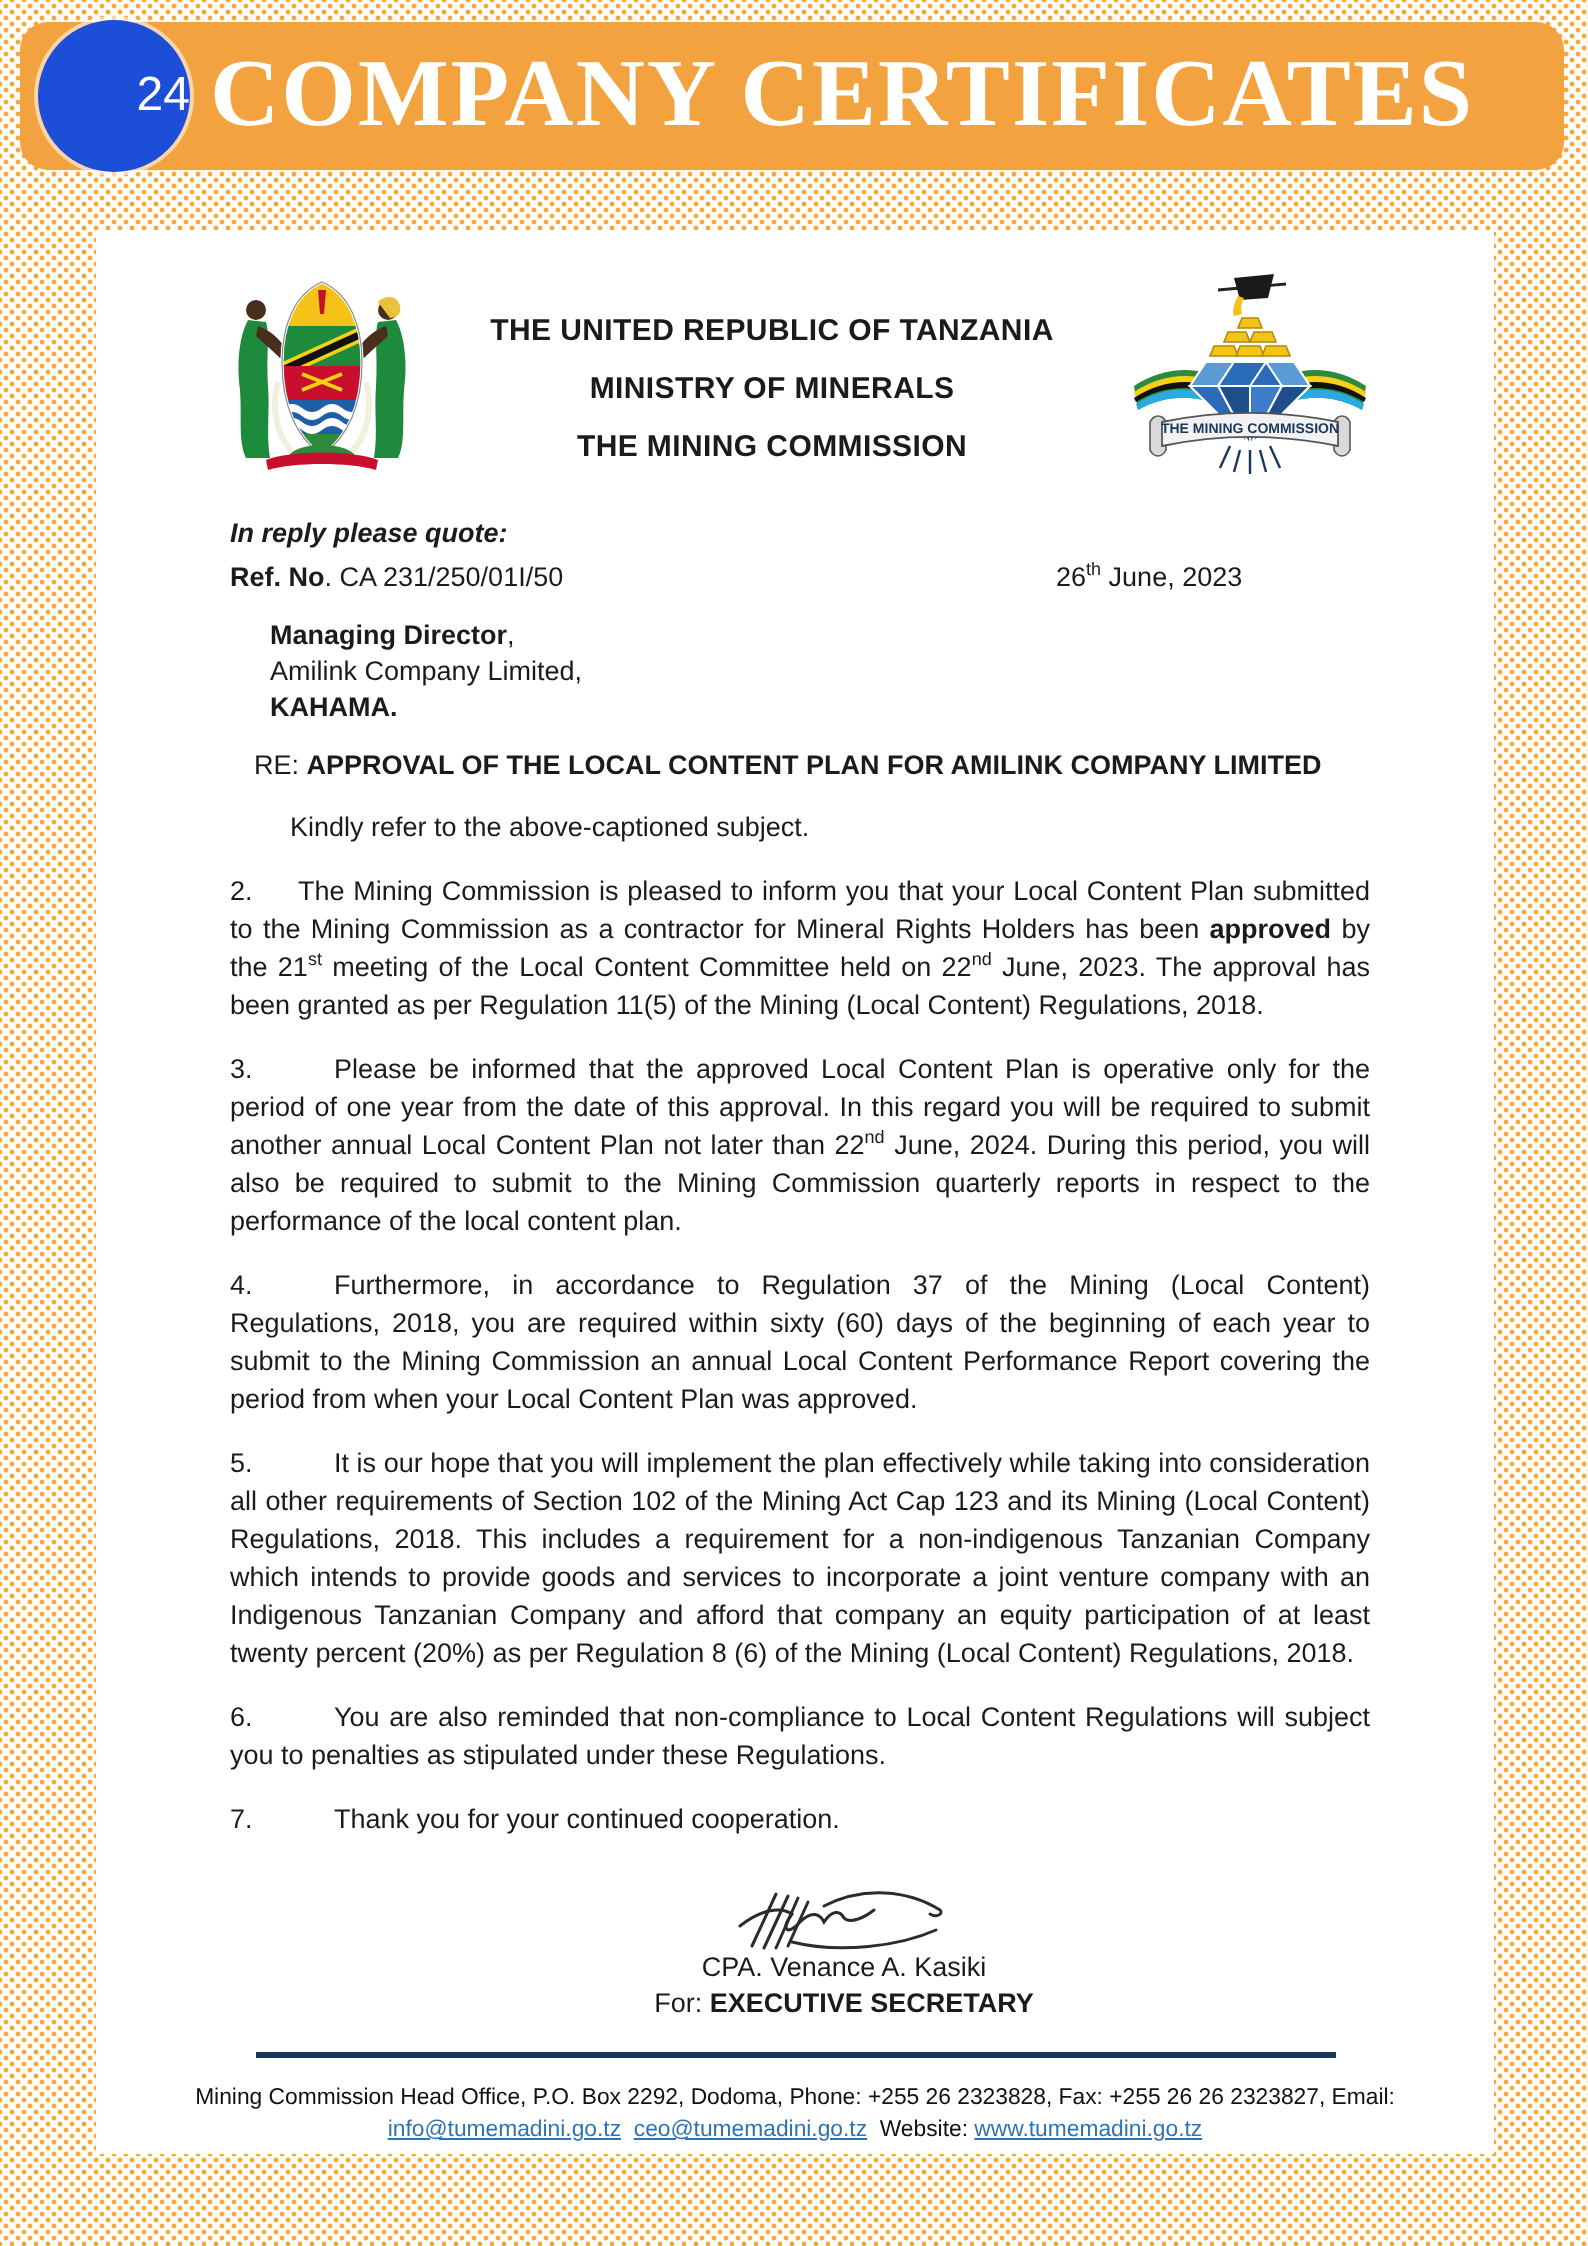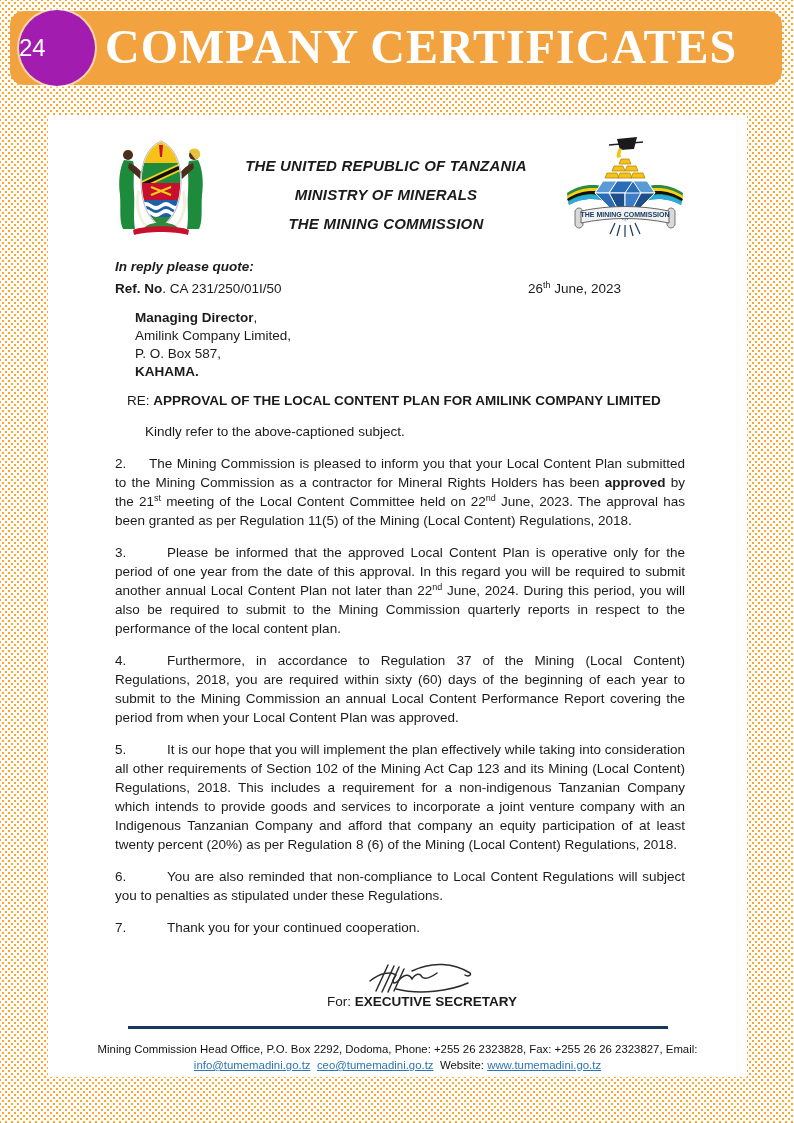--- a/index.html
+++ b/index.html
@@ -19,41 +19,41 @@
   .b { font-weight:bold; }
   sup { font-size:9px; line-height:0; vertical-align:super; }
 
   
   .banner {
     position:absolute; left:10px; top:11px; width:772px; height:74px;
     background:#F2A340; border-radius:14px;
   }
   .num-circle {
     position:absolute; left:9px; top:-1px; width:76px; height:76px;
-    background:#a21caf; border-radius:50%;
-    display:flex; align-items:center; justify-content:flex-start;
+    background:#1d4ed8; border-radius:50%;
+    display:flex; align-items:center; justify-content:flex-end;
     box-shadow:0 0 0 2px rgba(255,255,255,.55);
   }
   .num-circle span { color:#fff; font-size:24px; font-weight:400; }
   .banner-title {
     position:absolute; left:95px; top:50%; transform:translateY(-52%);
     font-family:"Liberation Serif", serif; font-weight:bold;
     font-size:48px; letter-spacing:1px; color:#fff; white-space:nowrap;
   }
 
   
   .page {
     position:absolute; left:48px; top:115px; width:699px; height:962px;
     background:#ffffff;
   }
   .content { padding:20px 62px 0 67px; }
 
   .letterhead { display:flex; align-items:flex-start; }
   .coat { width:92px; height:102px; flex:0 0 92px; }
-  .ministry { flex:1; text-align:center; padding-top:16px;font-style:italic; }
+  .ministry { flex:1; text-align:center; padding-top:16px; }
   .ministry div { font-weight:bold; font-size:15px; line-height:29px; letter-spacing:.2px; }
   .mc-logo { width:120px; height:104px; flex:0 0 120px; }
 
   .inreply { margin-top:20px; font-style:italic; font-size:13.5px;font-weight:bold; }
   .refrow { position:relative; margin-top:7px; font-size:13.5px; height:19px; }
   .refdate { position:absolute; left:413px; top:0; white-space:nowrap; }
 
   .recipient { margin-top:9px; font-size:13.5px; }
   .rline { line-height:18px;padding-left:20px; }
 
@@ -193,21 +193,20 @@
     <div class="inreply">In reply please quote:</div>
 
     <div class="refrow">
       <span><b>Ref. No</b><span>. CA 231/250/01I/50</span></span>
       <span class="refdate"><span>26</span><sup>th</sup><span> June, 2023</span></span>
     </div>
 
     <div class="recipient" id="recipient">
         <div class="rline"><span class="b">Managing Director</span><span>,</span></div>
         <div class="rline"><span>Amilink Company Limited,</span></div>
-        <div class="rline"><span>P. O. Box 587,</span></div>
         <div class="rline"><span class="b">KAHAMA.</span></div>
       </div>
 
     <div class="subject"><span>RE: </span><span class="b">APPROVAL OF THE LOCAL CONTENT PLAN FOR AMILINK COMPANY LIMITED</span></div>
 
     <div id="paragraphs">
         <p class="para ind"><span>Kindly refer to the above-captioned subject.</span></p>
         <p class="para j"><span class="pnum" style="width: 34px;">2.</span><span>The Mining Commission is pleased to inform you that your Local Content Plan submitted to the Mining Commission as a contractor for Mineral Rights Holders has been </span><span class="b">approved</span><span> by the 21</span><sup>st</sup><span> meeting of the Local Content Committee held on 22</span><sup>nd</sup><span> June, 2023. The approval has been granted as per Regulation 11(5) of the Mining (Local Content) Regulations, 2018.</span></p>
         <p class="para j"><span class="pnum" style="width: 52px;">3.</span><span>Please be informed that the approved Local Content Plan is operative only for the period of one year from the date of this approval. In this regard you will be required to submit another annual Local Content Plan not later than 22</span><sup>nd</sup><span> June, 2024. During this period, you will also be required to submit to the Mining Commission quarterly reports in respect to the performance of the local content plan.</span></p>
         <p class="para j"><span class="pnum" style="width: 52px;">4.</span><span>Furthermore, in accordance to Regulation 37 of the Mining (Local Content) Regulations, 2018, you are required within sixty (60) days of the beginning of each year to submit to the Mining Commission an annual Local Content Performance Report covering the period from when your Local Content Plan was approved.</span></p>
@@ -221,20 +220,21 @@
         <g stroke="#2b2b2b" stroke-width="1.5" fill="none" stroke-linecap="round">
           <path d="M14,36 L26,10"></path>
             <path d="M20,37 L32,11"></path>
             <path d="M26,37 L37,12"></path>
             <path d="M32,36 L42,14"></path>
           <path d="M8,26 C18,18 28,16 34,20 C28,28 32,31 38,24 C44,18 48,20 50,24 C54,18 58,18 60,22 C63,25 70,22 75,18"></path>
           <path d="M50,16 C70,6 92,8 108,18 C110,20 106,22 103,20"></path>
           <path d="M34,34 C58,40 88,36 106,28"></path>
         </g>
       </svg>
+      <div class="sig-name">CPA. Venance A. Kasiki</div>
       <div class="sig-for"><span>For: </span><b>EXECUTIVE SECRETARY</b></div>
     </div>
 
   </div>
 
   <div class="footer">
     <div class="footer-rule"></div>
     <div class="footer-text">
       <div>Mining Commission Head Office, P.O. Box 2292, Dodoma, Phone: +255 26 2323828, Fax: +255 26 26 2323827, Email:</div>
       <div>

